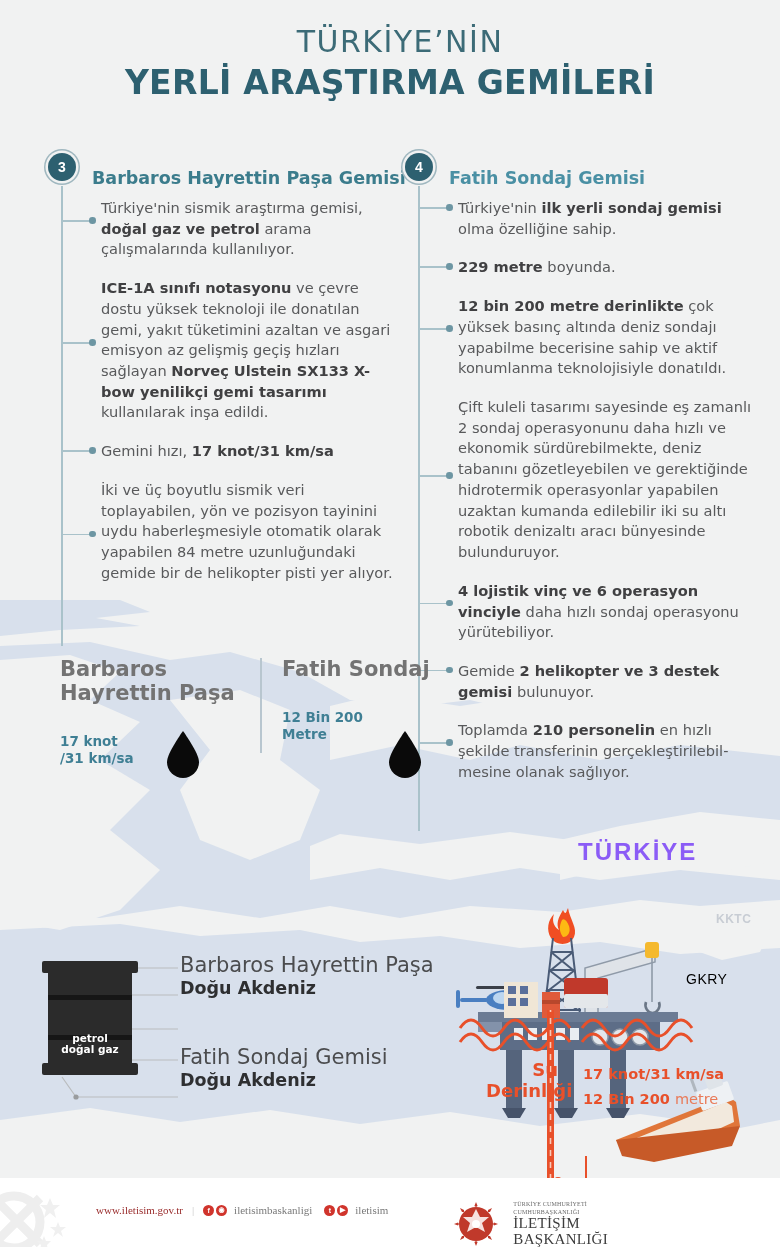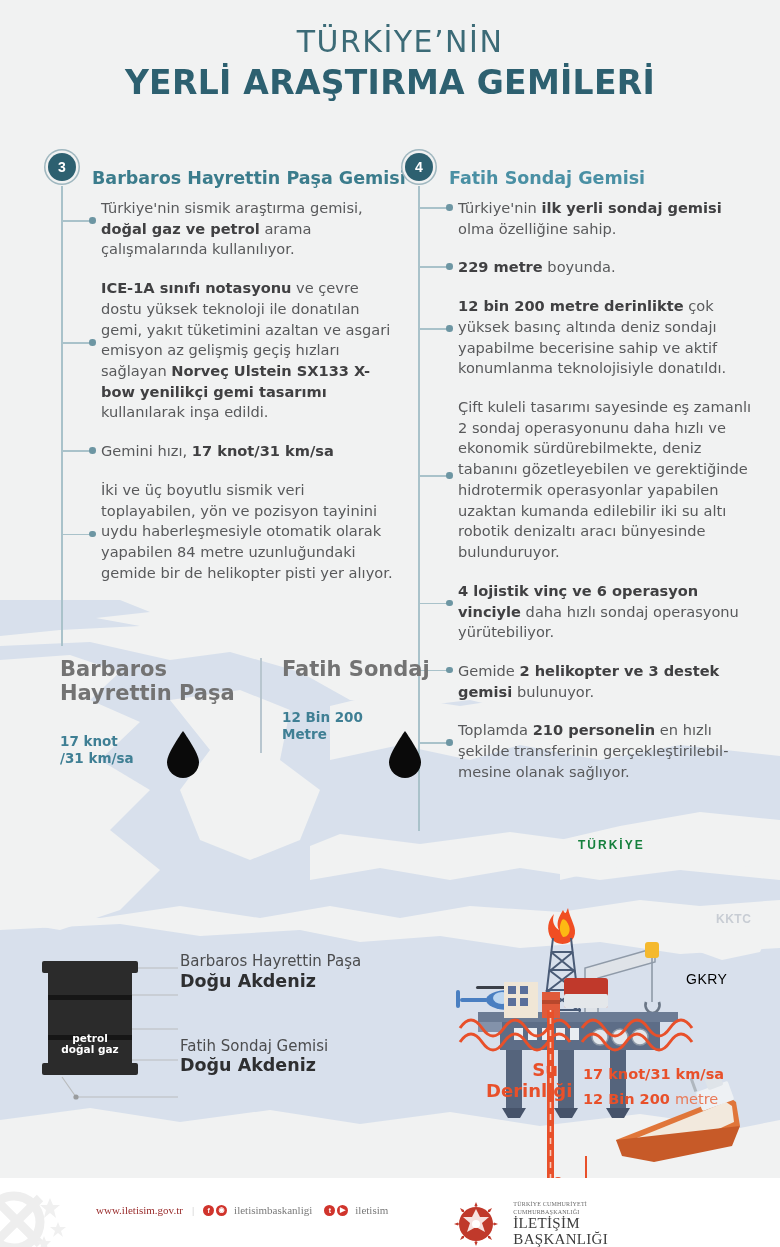--- a/index.html
+++ b/index.html
@@ -20,23 +20,23 @@
   #map-layer {
     position: absolute; inset: 0;
     z-index: 0;
     pointer-events: none;
   }
   #map-layer svg { display:block; width:780px; height:1247px; }
 
   .turkiye-label {
     position: absolute;
     left: 578px; top: 838px;
-    font-size: 12px; font-weight: 700;
+    font-size: 24px; font-weight: 700;
     letter-spacing: 2px;
-    color: #15803d;
+    color: #8b5cf6;
     z-index: 1;
   }
   .kktc-label {
     position: absolute; left: 716px; top: 912px;
     font-size: 12px; font-weight: 700; letter-spacing:.5px;
     color: #c8cdd4; z-index: 1;
   }
   .gkry-label {
     position: absolute; left: 686px; top: 971px;
     font-size: 14px; font-weight: 400; letter-spacing:.5px;
@@ -148,21 +148,21 @@
   .barrel-label {
     position: absolute; left: 8px; top: 78px;
     width: 80px; text-align: center;
     font-size: 10.5px; font-weight: 700; line-height: 1.05;
     color: #ffffff;
     font-family: "DejaVu Sans", sans-serif;
   }
   .legend { position: absolute; left: 180px; top: 952px; z-index: 3; }
   .legend-item { margin-bottom: 26px; }
   .legend-t1 {
-    font-size: 15px; font-weight: 400; color: #4b4c4e;
+    font-size: 21px; font-weight: 400; color: #4b4c4e;
     font-family: "DejaVu Sans", sans-serif; line-height: 1.25;
   }
   .legend-t2 {
     font-size: 17.5px; font-weight: 700; color: #2e2f31;
     font-family: "DejaVu Sans", sans-serif; line-height: 1.25;
   }
   .leader-layer { position: absolute; inset: 0; z-index: 2; pointer-events: none; }
 
   
   .rig-block { position: absolute; left: 440px; top: 890px; z-index: 3; }

